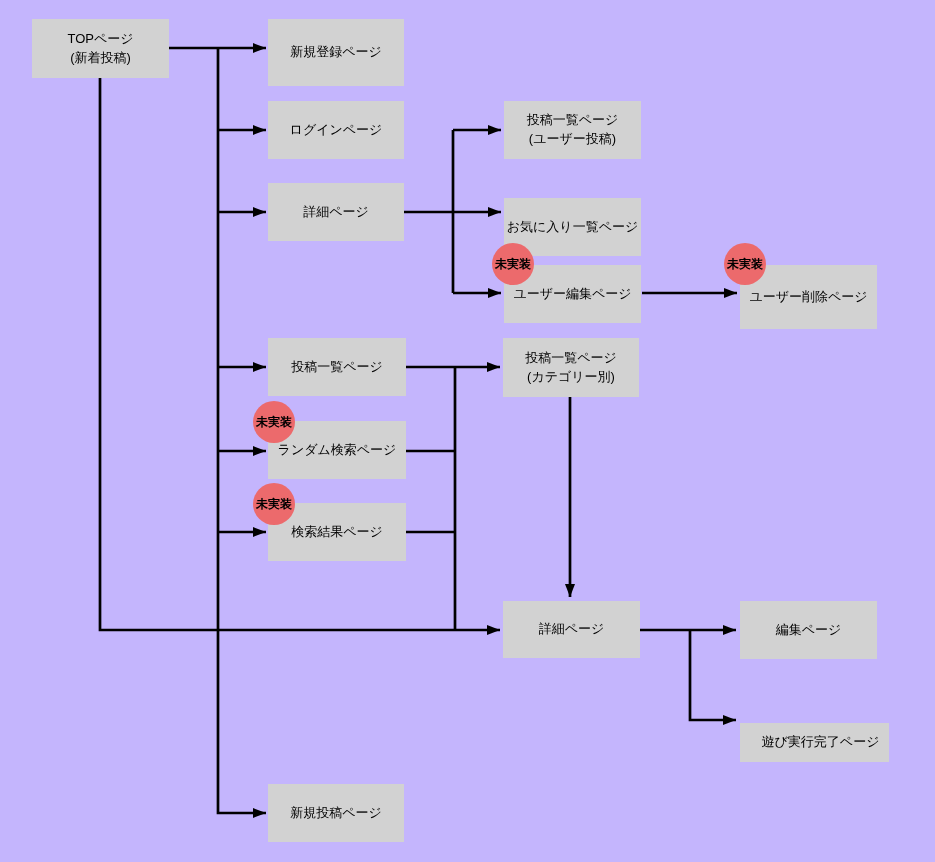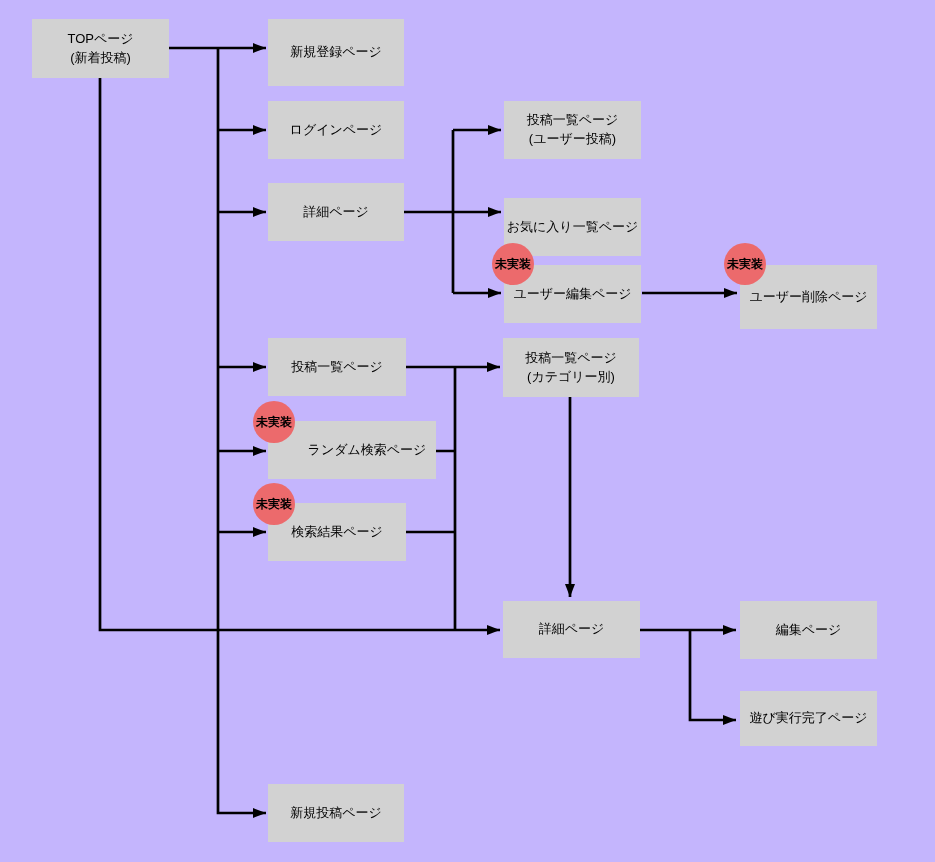--- a/index.html
+++ b/index.html
@@ -54,25 +54,25 @@
   .n-top            { left: 32px;  top: 19px;  width: 137px; height: 59px; }
   .n-signup         { left: 268px; top: 19px;  width: 136px; height: 67px; }
   .n-login          { left: 268px; top: 101px; width: 136px; height: 58px; }
   .n-mypage         { left: 268px; top: 183px; width: 136px; height: 58px; }
   .n-user-posts     { left: 504px; top: 101px; width: 137px; height: 58px; }
   .n-favorites      { left: 504px; top: 198px; width: 137px; height: 58px; }
   .n-user-edit      { left: 504px; top: 265px; width: 137px; height: 58px; }
   .n-user-delete    { left: 740px; top: 265px; width: 137px; height: 64px; }
   .n-post-list      { left: 268px; top: 338px; width: 138px; height: 58px; }
   .n-category-list  { left: 503px; top: 338px; width: 136px; height: 59px; }
-  .n-random-search  { left: 268px; top: 421px; width: 138px; height: 58px; padding-left: 30px; }
+  .n-random-search  { left: 268px; top: 421px; width: 138px; height: 58px; }
   .n-search-results { left: 268px; top: 503px; width: 138px; height: 58px; }
   .n-detail         { left: 503px; top: 601px; width: 137px; height: 57px; }
   .n-edit           { left: 740px; top: 601px; width: 137px; height: 58px; }
-  .n-play-complete  { left: 740px; top: 691px; width: 137px; height: 55px; }
+  .n-play-complete  { left: 740px; top: 723px; width: 137px; height: 39px; padding-left: 12px; }
   .n-new-post       { left: 268px; top: 784px; width: 136px; height: 58px; }
   
   .b-user-edit      { left: 492px; top: 243px; }
   .b-user-delete    { left: 724px; top: 243px; }
   .b-random-search  { left: 253px; top: 401px; }
   .b-search-results { left: 253px; top: 483px; }
   .conn { stroke: #000000; stroke-width: 2.7; fill: none; }
 </style>
 </head>
 <body>

